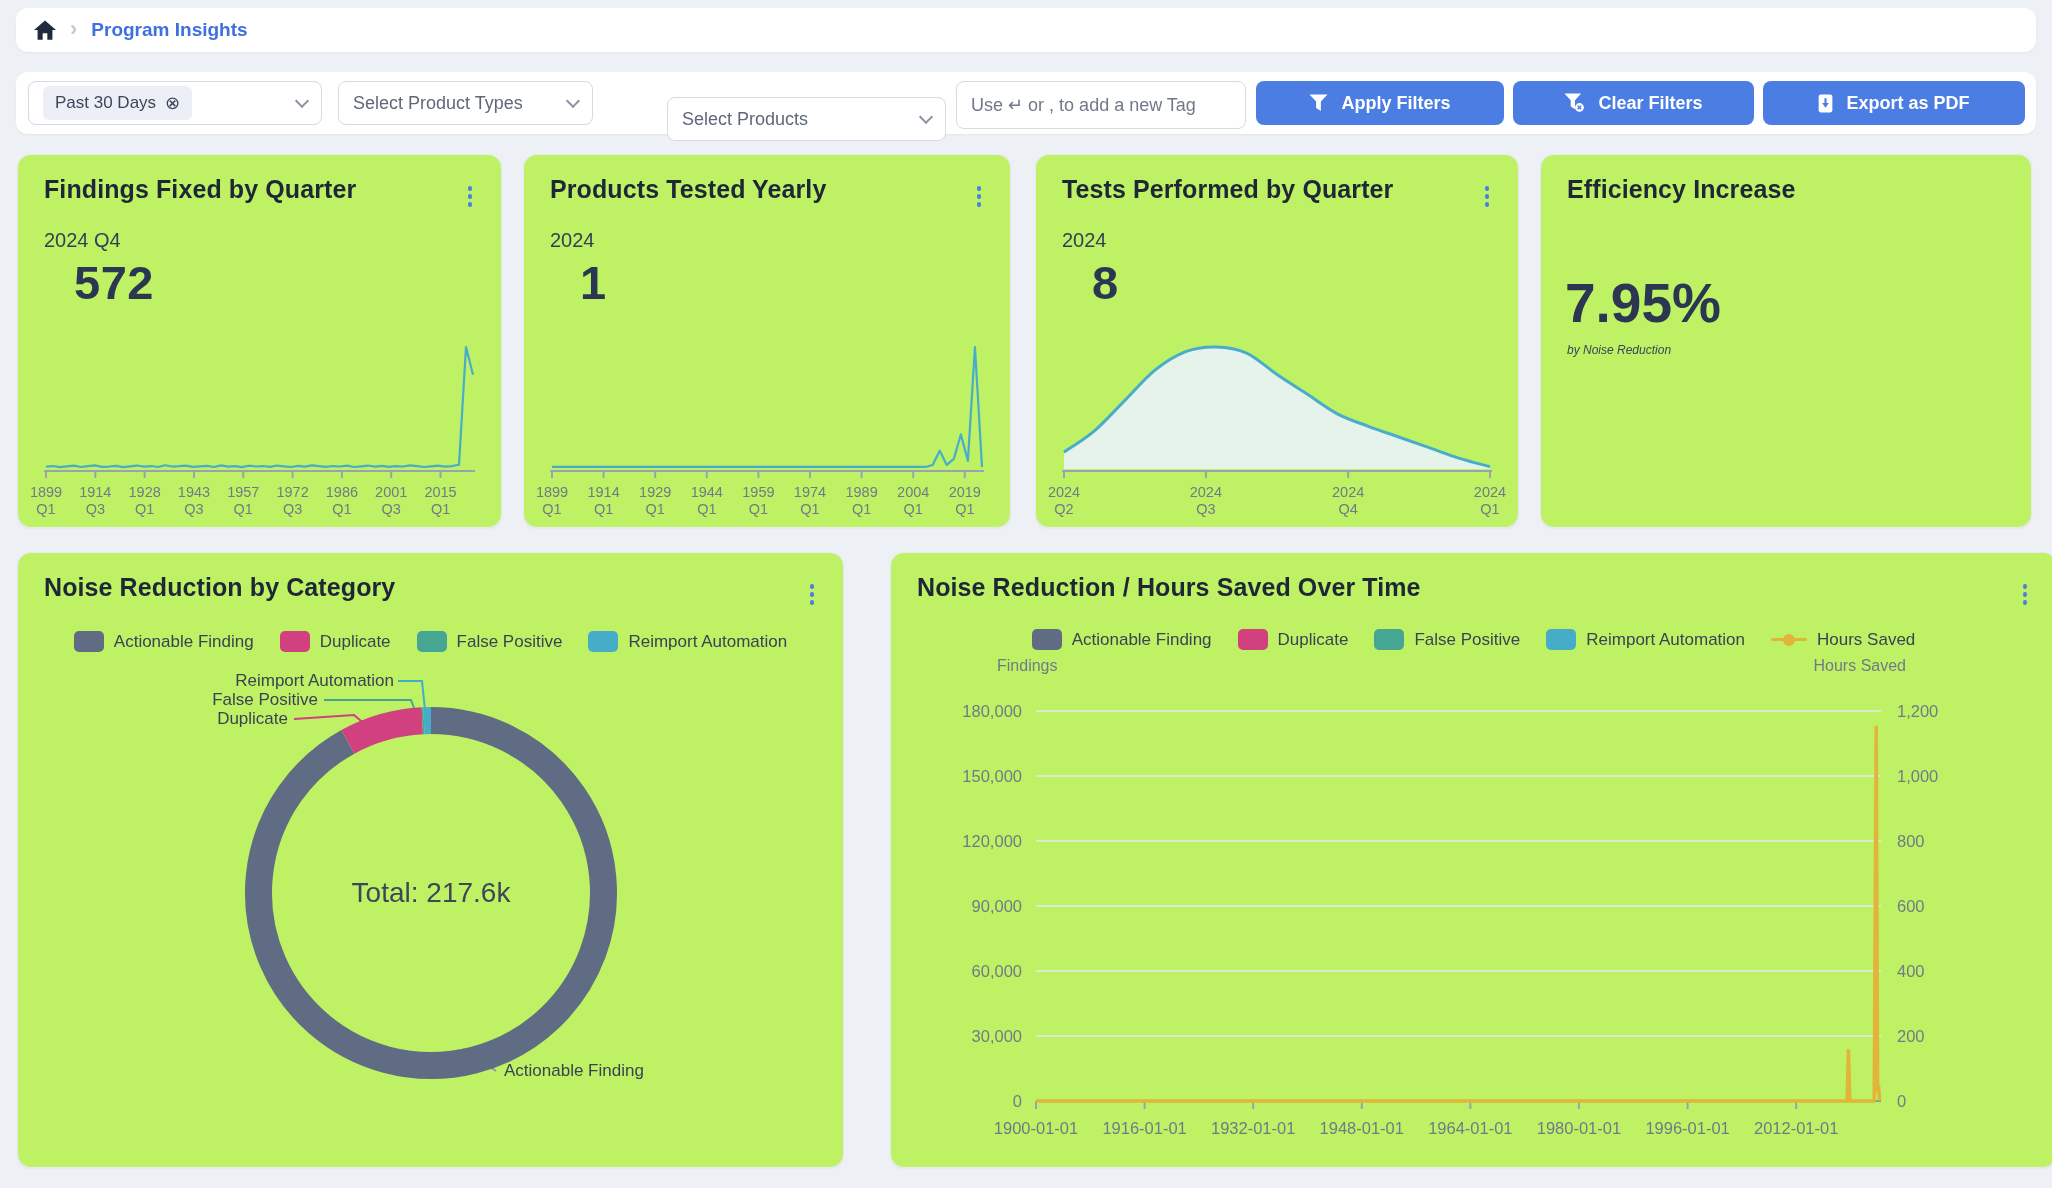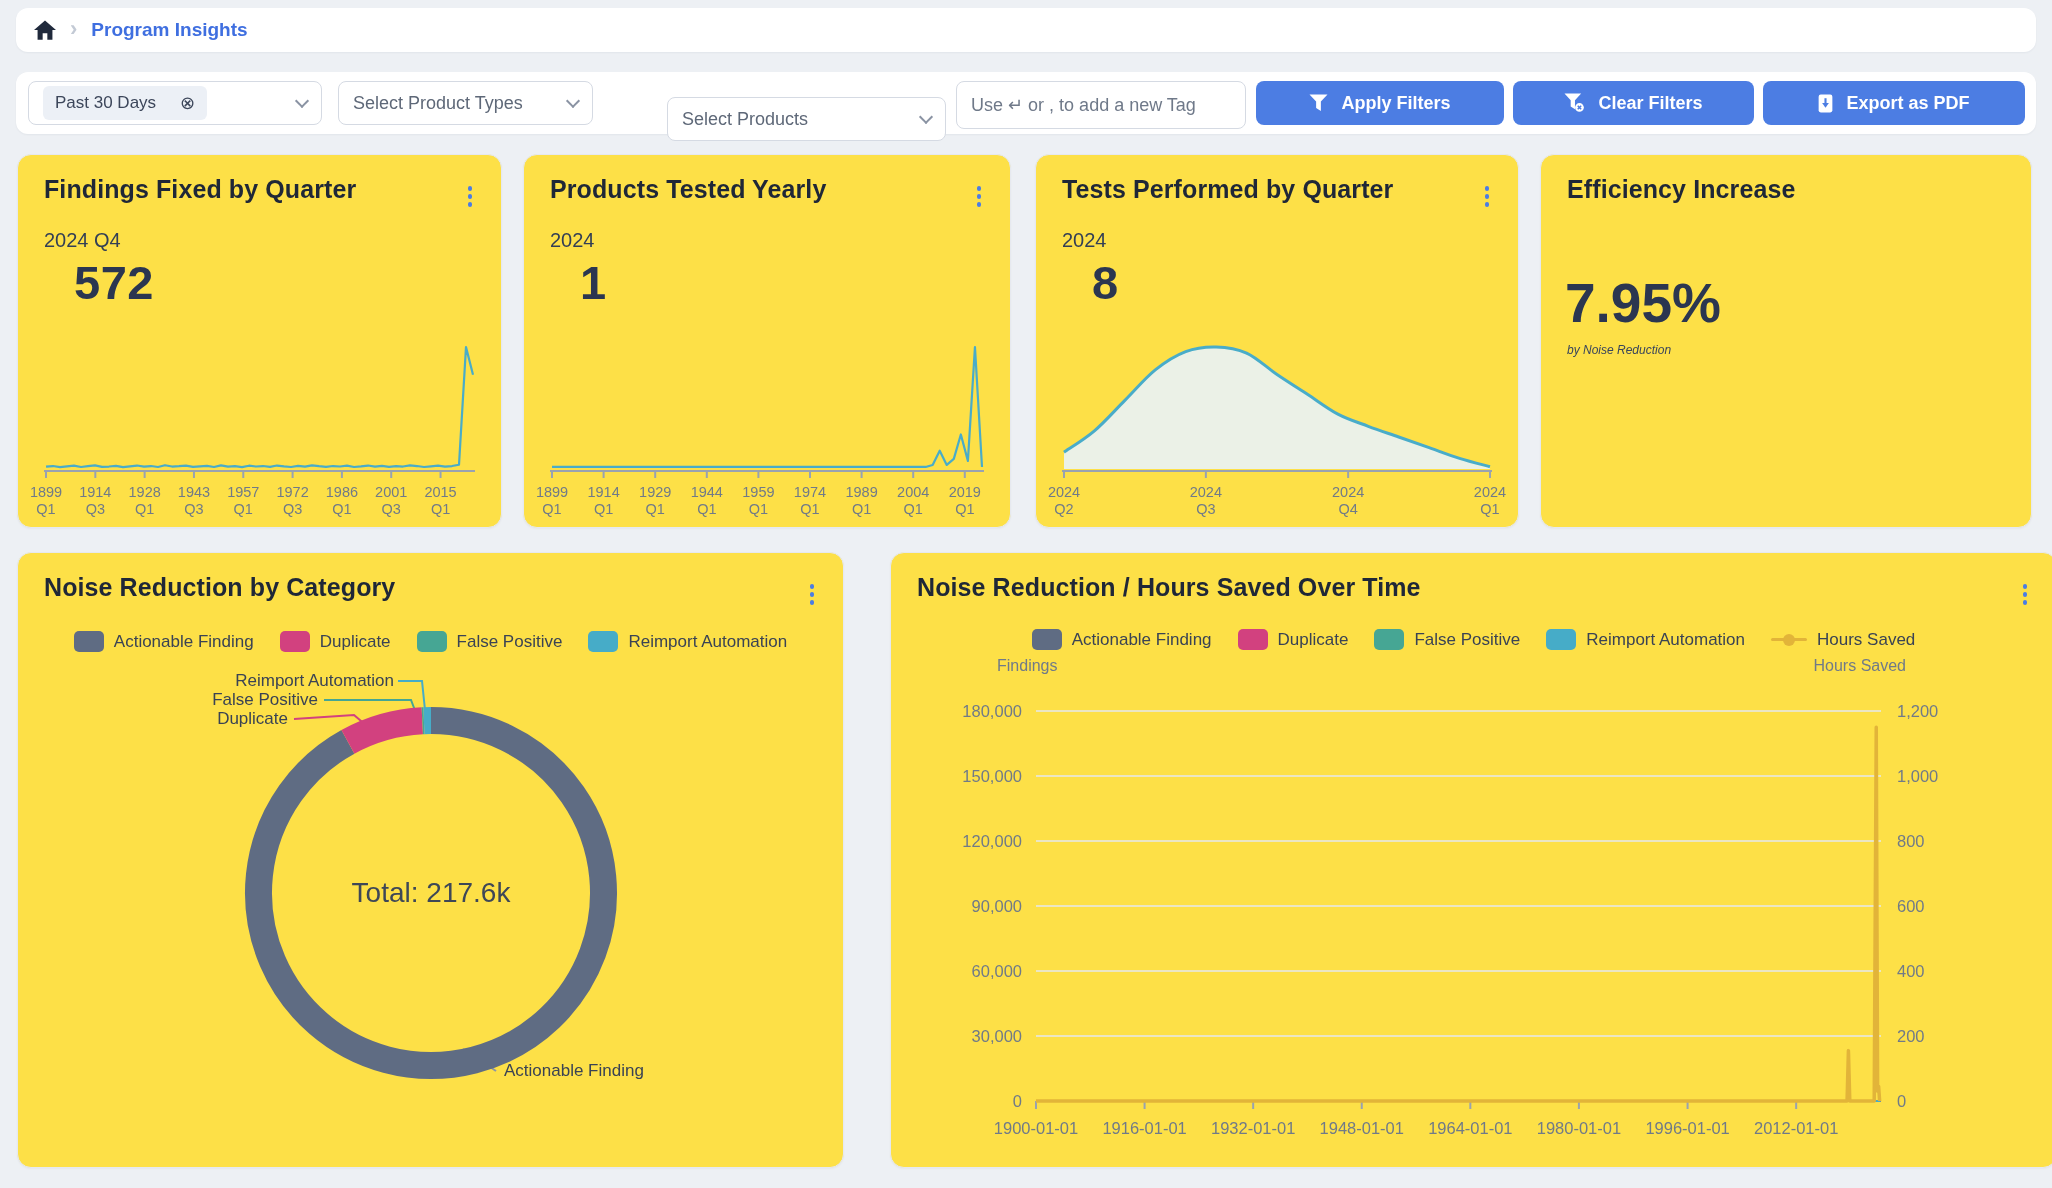--- a/index.html
+++ b/index.html
@@ -6,26 +6,26 @@
   html,body { width:2052px; height:1188px; }
   body { font-family:"Liberation Sans", sans-serif; background:#edf0f4; position:relative; overflow:hidden; }
   .bar { position:absolute; background:#fff; border-radius:12px; box-shadow:0 1px 2px rgba(20,30,50,.05); }
   .topbar { left:16px; top:8px; width:2020px; height:44px; display:flex; align-items:center; padding:0 18px; gap:14px; }
   .crumb-sep { color:#c3cad5; font-size:22px; font-weight:700; line-height:1; margin-top:-3px; }
   .crumb-cur { color:#3f6fe0; font-size:19px; font-weight:700; text-decoration:none; cursor:pointer; }
   .filterbar { left:16px; top:72px; width:2020px; height:62px; }
   .select { position:absolute; top:9px; height:44px; background:#fff; border:1.5px solid #d5dae3; border-radius:8px; display:flex; align-items:center; padding:0 14px; cursor:pointer; }
   .select .ph { color:#5e6878; font-size:18px; }
   .chev { width:10px; height:10px; border-right:2px solid #8a93a3; border-bottom:2px solid #8a93a3; transform:rotate(45deg); margin-left:auto; margin-top:-4px; }
-  .pill { background:#ecf0f6; border-radius:6px; padding:7px 12px; display:flex; align-items:center; gap:24px; color:#3c465a; font-size:17px; font-weight:500; }
+  .pill { background:#ecf0f6; border-radius:6px; padding:7px 12px; display:flex; align-items:center; gap:9px; color:#3c465a; font-size:17px; font-weight:500; }
   .pill .x { font-size:18px; color:#3c465a; cursor:pointer; line-height:1; }
   .taginput { position:absolute; top:9px; height:48px; background:#fff; border:1.5px solid #d5dae3; border-radius:8px; padding:0 14px; font-size:18px; color:#39424f; font-family:"Liberation Sans",sans-serif; }
   .taginput::placeholder { color:#6f7989; }
   .btn { position:absolute; top:9px; height:44px; border:none; border-radius:8px; background:#4c7de3; color:#fff; font-size:18px; font-weight:600; font-family:Liberation Sans, sans-serif; display:flex; align-items:center; justify-content:center; gap:13px; cursor:pointer; }
-  .card { position:absolute; background:#fde047; border:1px solid #e6e9ef; border-radius:14px; box-shadow:0 1px 2px rgba(20,30,50,.04); }
+  .card { position:absolute; background:#bef264; border:1px solid #e6e9ef; border-radius:14px; box-shadow:0 1px 2px rgba(20,30,50,.04); }
   .card-title { position:absolute; left:26px; top:20px; font-size:25px; font-weight:700; color:#1f2737; letter-spacing:.1px; }
   .kebab { position:absolute; right:26px; top:28px; display:flex; flex-direction:column; gap:3.5px; cursor:pointer; padding:3px; }
   .kebab i { width:4.5px; height:4.5px; border-radius:50%; background:#4c7de3; }
   .kpi-period { position:absolute; left:26px; top:74px; font-size:20px; font-weight:400; color:#333f55; }
   .kpi-value { position:absolute; left:24px; top:100px; font-size:47px; font-weight:800; color:#2b3650; letter-spacing:.5px;margin-left:32px; }
   .spark { position:absolute; left:26px; top:186px; overflow:visible; }
   .eff-value { position:absolute; left:24px; top:116px; font-size:55px; font-weight:800; color:#2b3650; }
   .eff-sub { position:absolute; left:26px; top:188px; font-size:12px; font-style:italic; color:#39455c; }
   .legend { position:absolute; left:0; right:0; display:flex; justify-content:center; gap:26px; align-items:center; }
   .legend-item { display:flex; align-items:center; gap:10px; cursor:pointer; }

